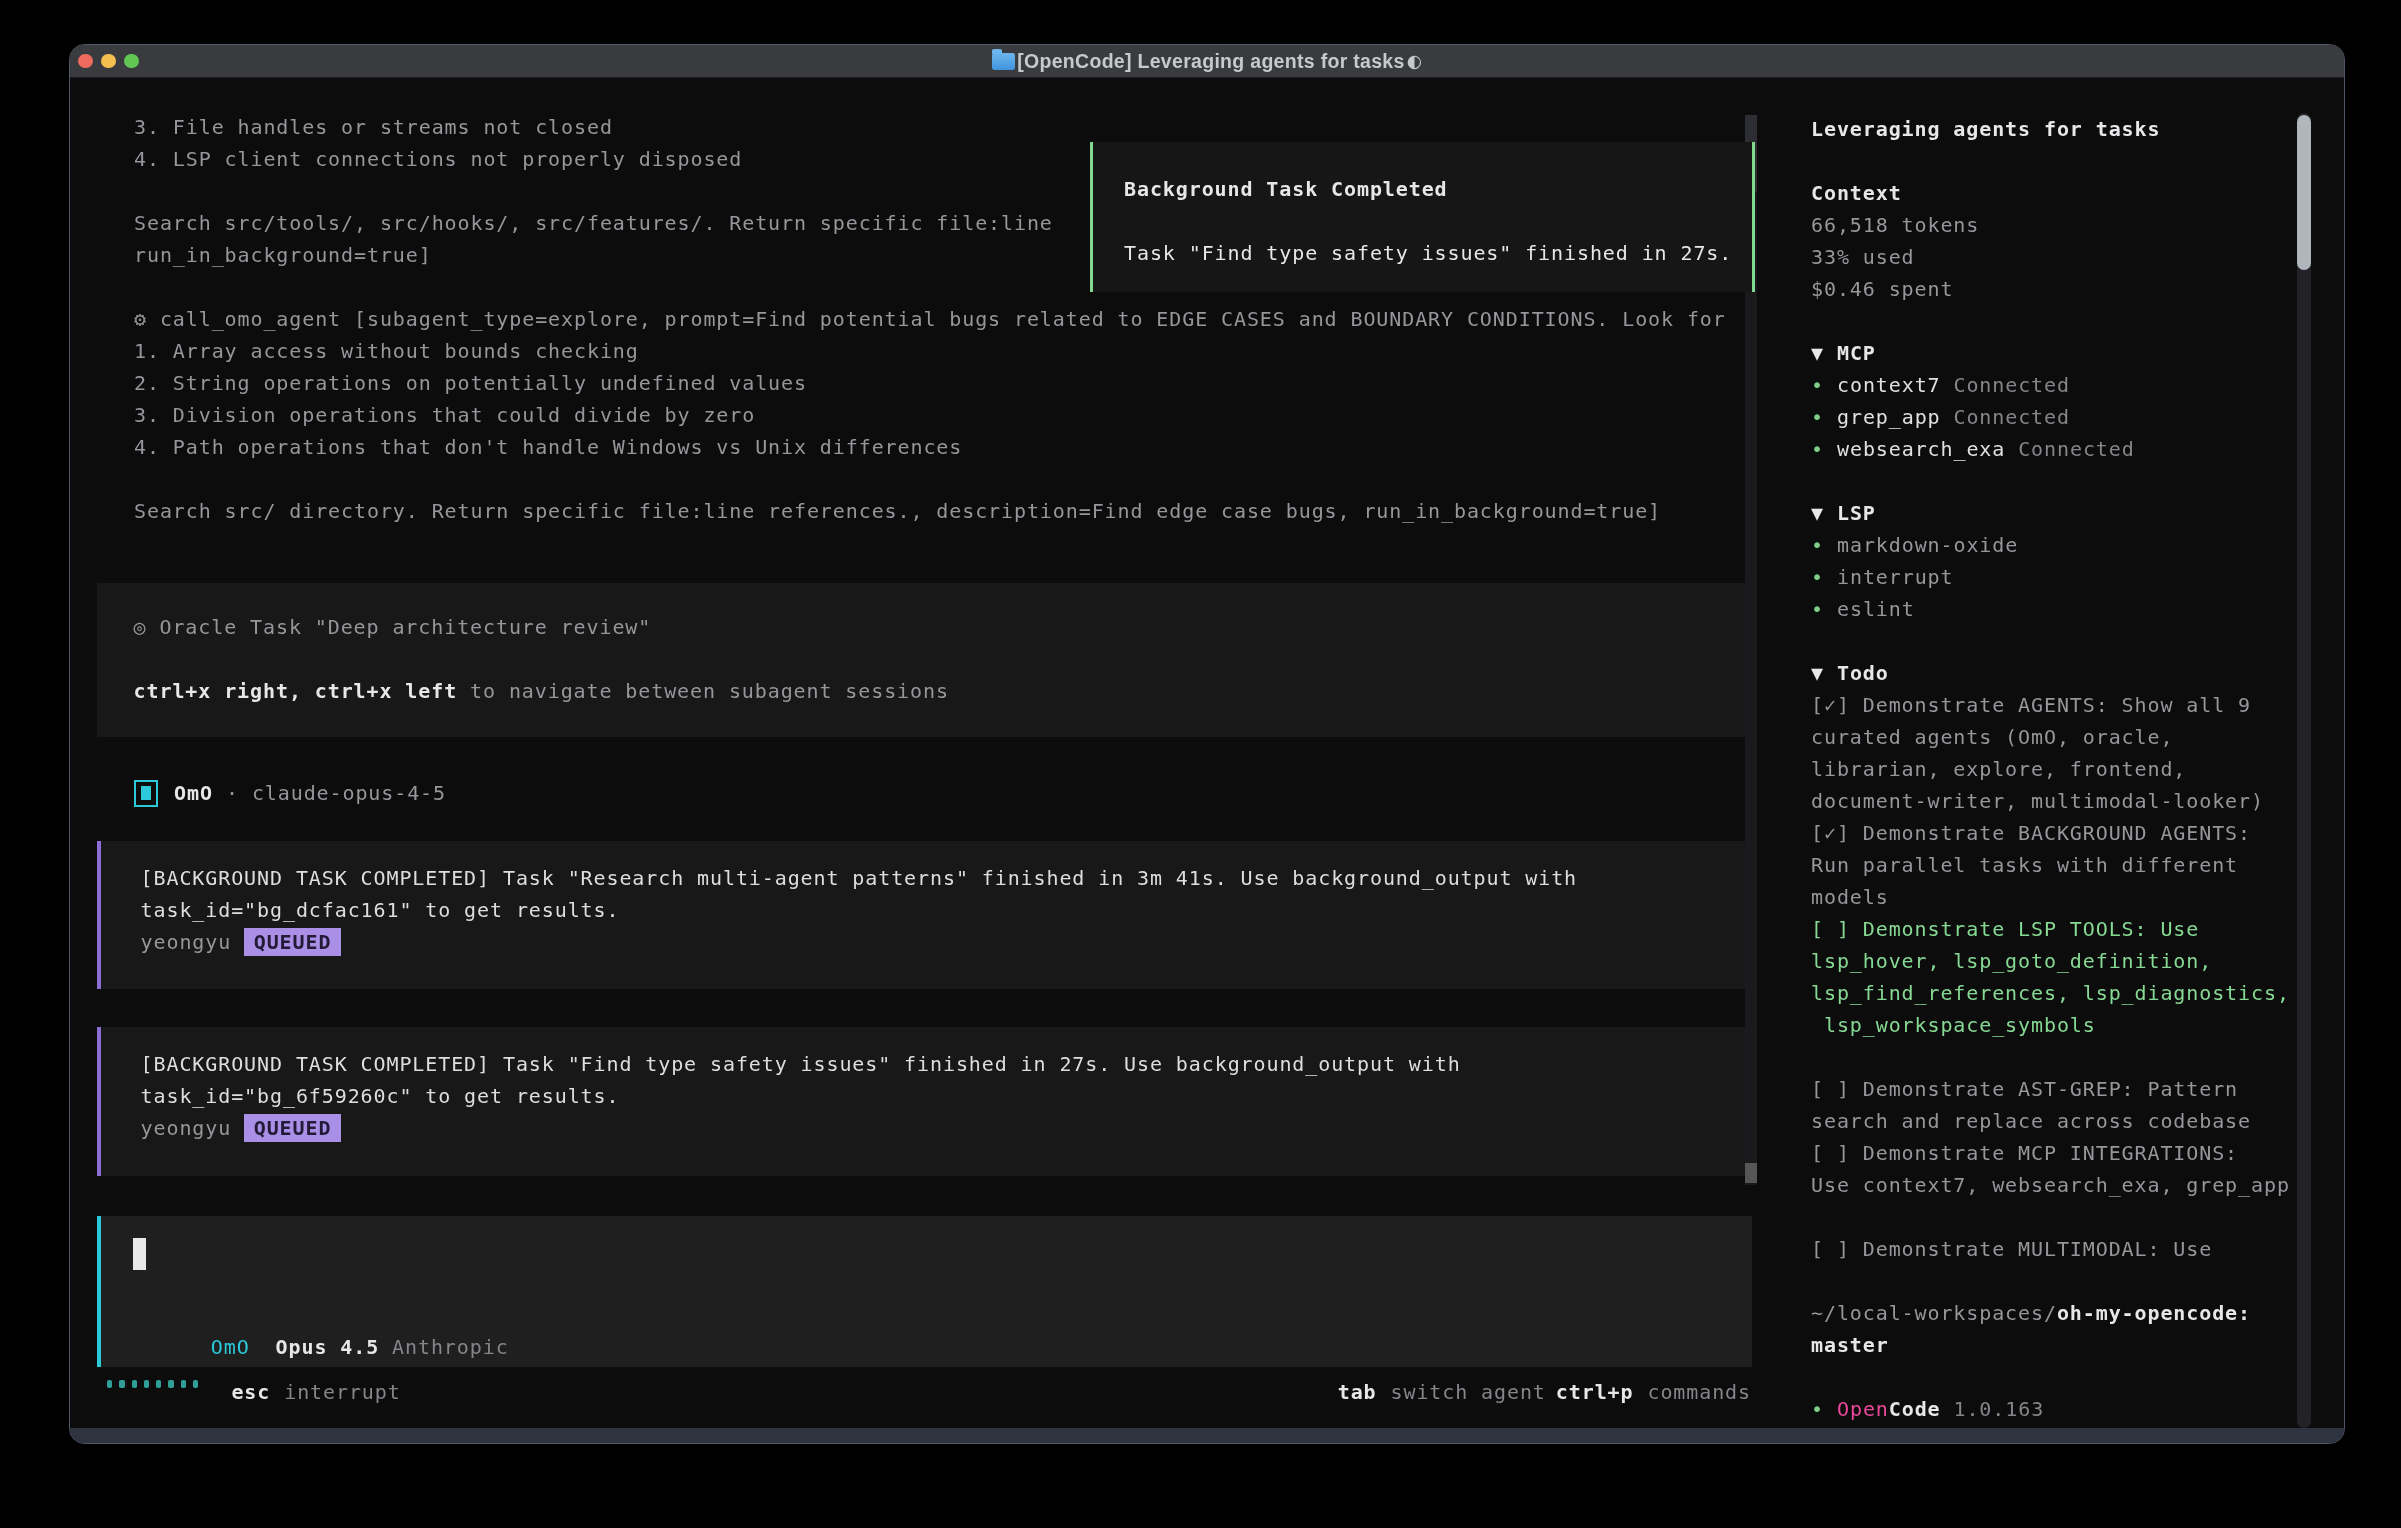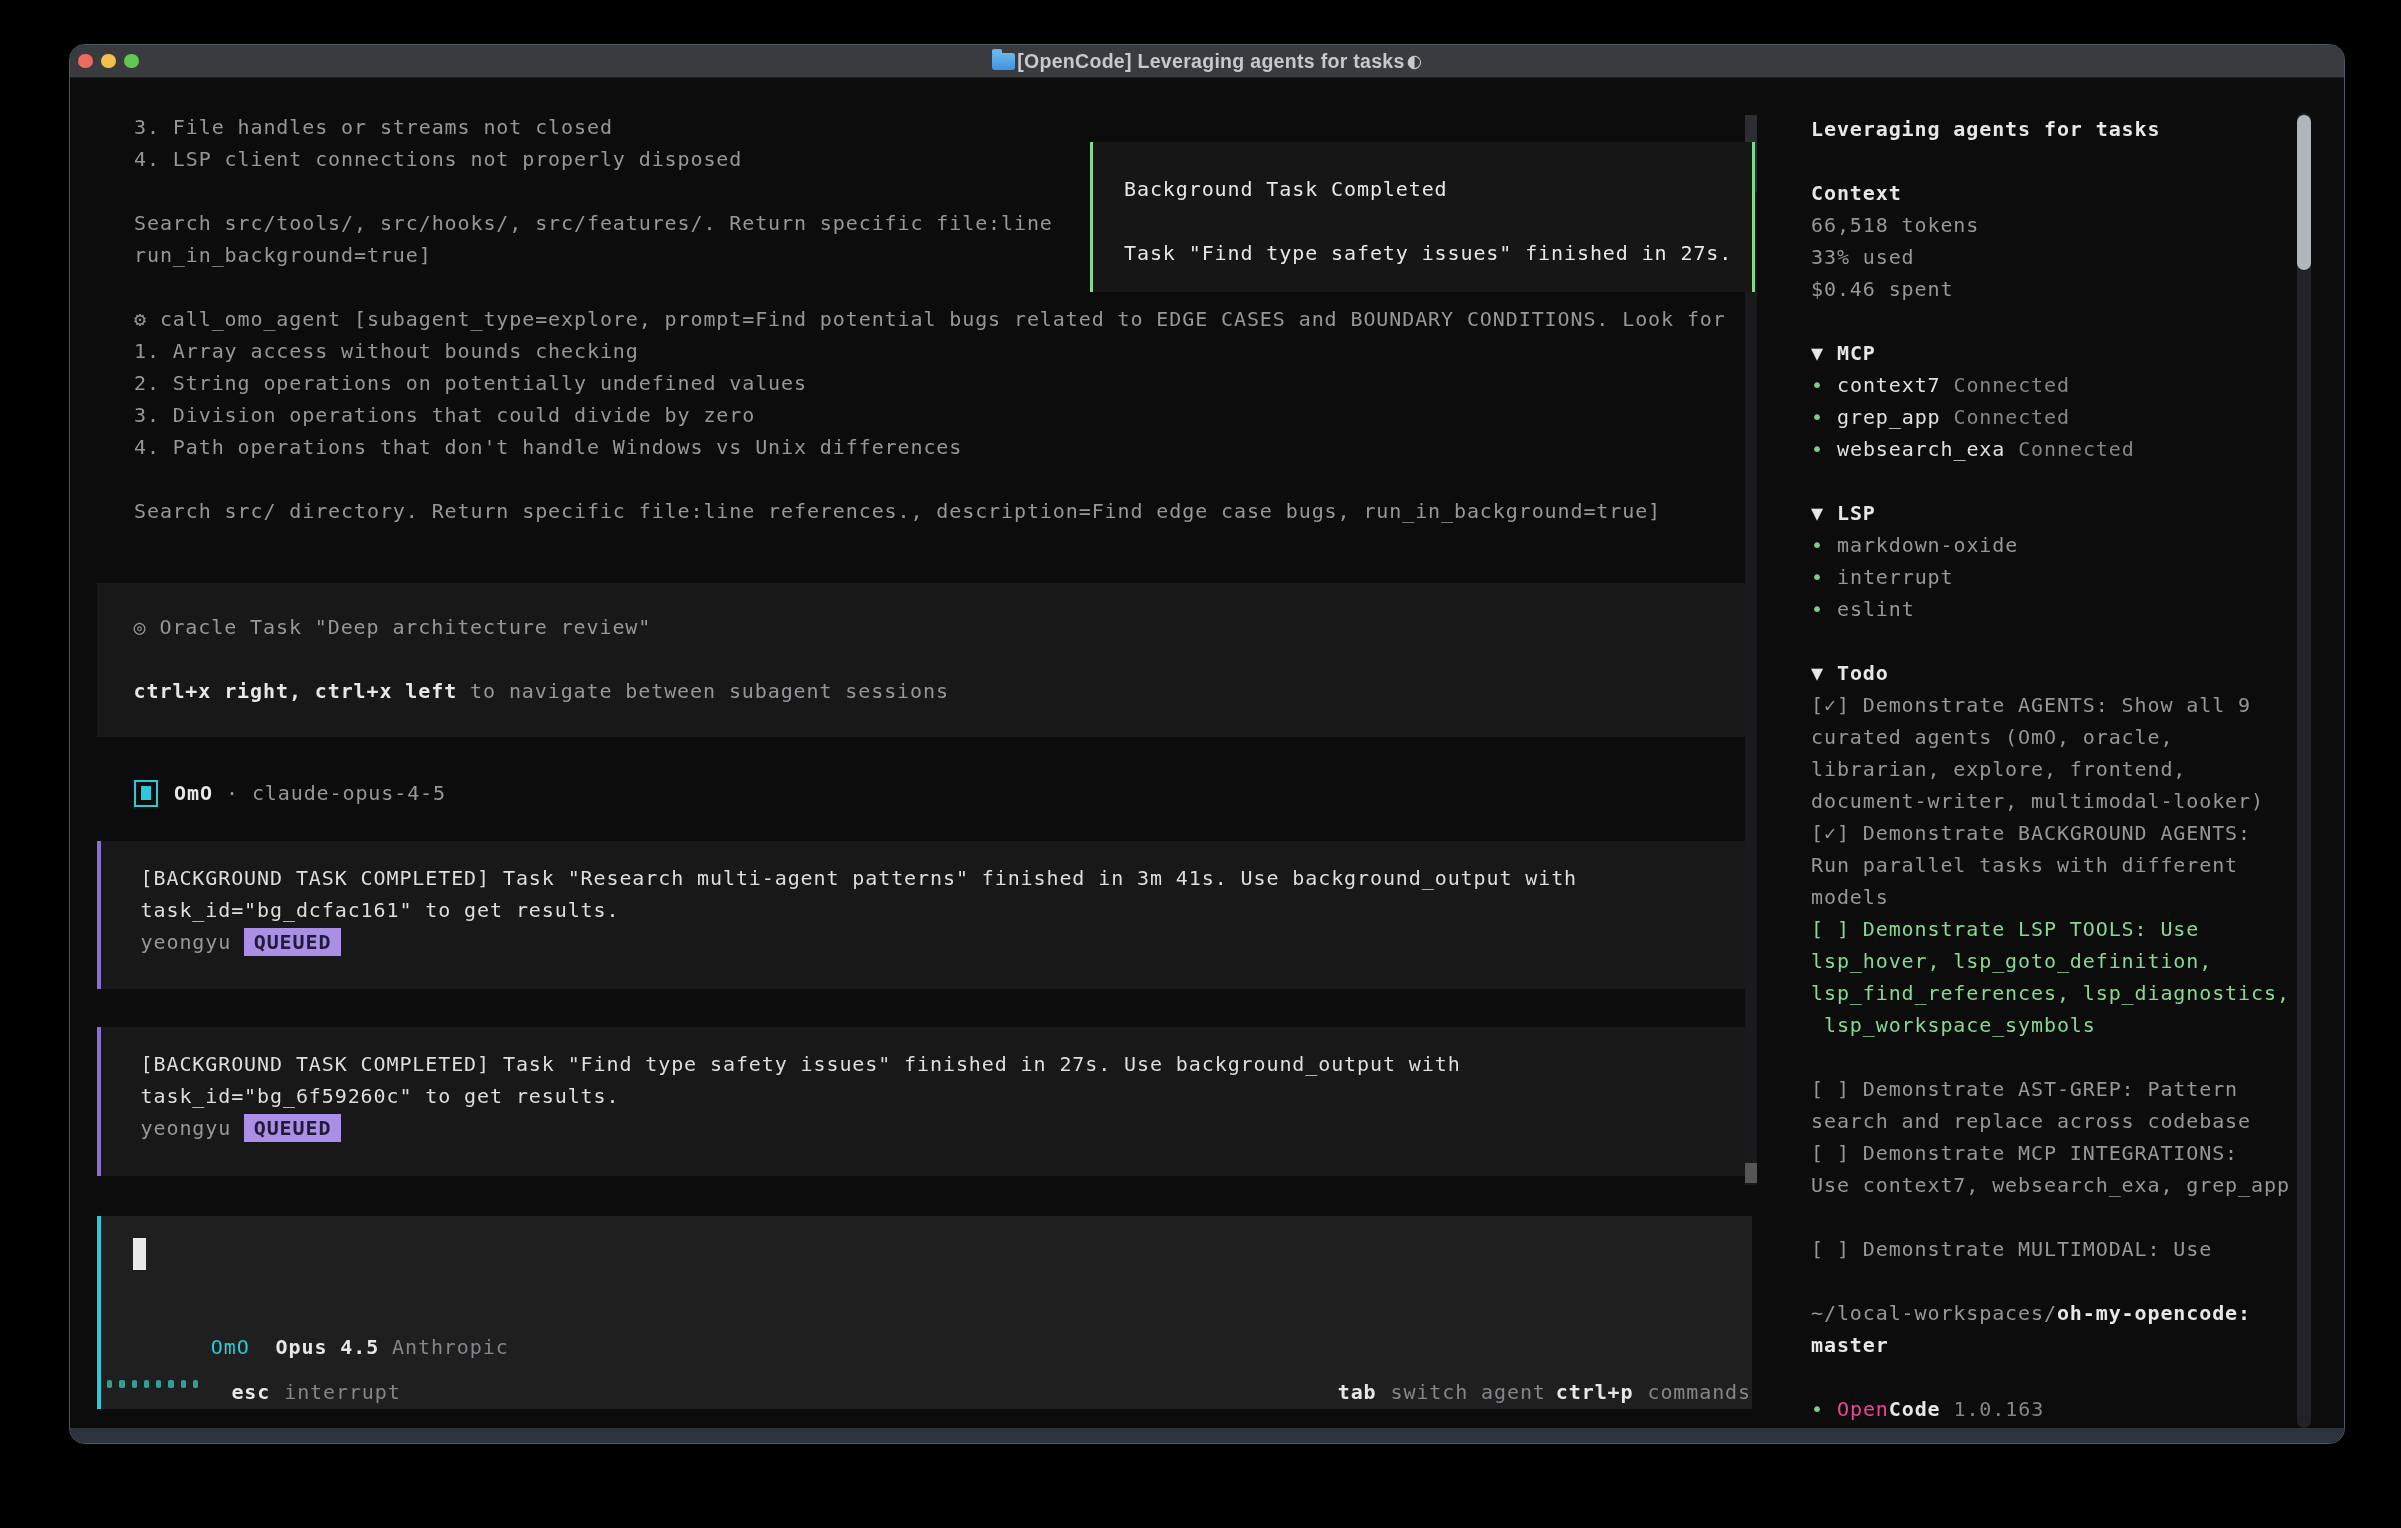--- a/index.html
+++ b/index.html
@@ -37,39 +37,39 @@
   .faint{color:var(--fg-faint);}
   .cyan{color:var(--accent_cyan);}
   .green{color:var(--todo_active_green);}
 
   .chat{position:absolute;left:64px;top:66px;width:1619px;}
 
   .toast{position:absolute;left:1020px;top:97px;width:665px;height:150px;background:#161617;
     border-left:3.5px solid var(--accent_green);border-right:3.5px solid var(--accent_green);
     padding:31px 0 0 31px;z-index:6;}
   .toast .t-line{color:var(--fg-white);}
-  .toast-title{font-weight:400;}
+  .toast-title{font-weight:700;}
 
   .oracle-box{position:absolute;left:26.6px;top:538px;width:1655px;height:154px;background:var(--bg-box);
     padding:28px 0 0 37px;}
 
   .agent-header{position:absolute;left:64px;top:732px;height:32px;display:flex;align-items:center;}
   .omo-icon{width:23.6px;height:27px;border:2.4px solid var(--accent_cyan);display:inline-flex;
     align-items:center;justify-content:center;margin-right:16.5px;}
   .omo-icon::after{content:"";width:10.6px;height:14px;background:var(--accent_cyan);}
   .agent-header .sep{margin:0 13px;}
 
   .task-box{position:absolute;left:26.6px;width:1655px;background:var(--bg-box);
     border-left:4.1px solid var(--accent_purple);padding:21px 0 0 40px;}
   .task-box.box1{top:796px;height:148px;}
   .task-box.box2{top:982px;height:149px;}
   .badge{display:inline-block;background:var(--badge_purple);color:#221a36;font-weight:700;
     padding:0 9.5px;margin-left:13px;height:28px;line-height:28px;}
 
-  .input-box{position:absolute;left:26.6px;top:1171px;width:1655px;height:193px;background:var(--bg-input);
+  .input-box{position:absolute;left:26.6px;top:1171px;width:1655px;height:151px;background:var(--bg-input);
     border-left:4.7px solid var(--accent_cyan);}
   .cursor{position:absolute;left:32.5px;top:22px;width:13px;height:32px;background:#e9e9ea;}
   .input-model{position:absolute;left:32.5px;top:83px;height:32px;line-height:32px;white-space:pre;}
   .input-model .m-name{margin:0 0 0 26px;}
   .input-model .m-prov{margin-left:13px;}
 
   .statusbar{position:absolute;left:37px;top:1331px;width:1644px;height:32px;
     display:flex;justify-content:space-between;align-items:center;}
   .status-left,.status-right{display:flex;}
   .dots{display:inline-flex;gap:7px;margin-right:33px;}

